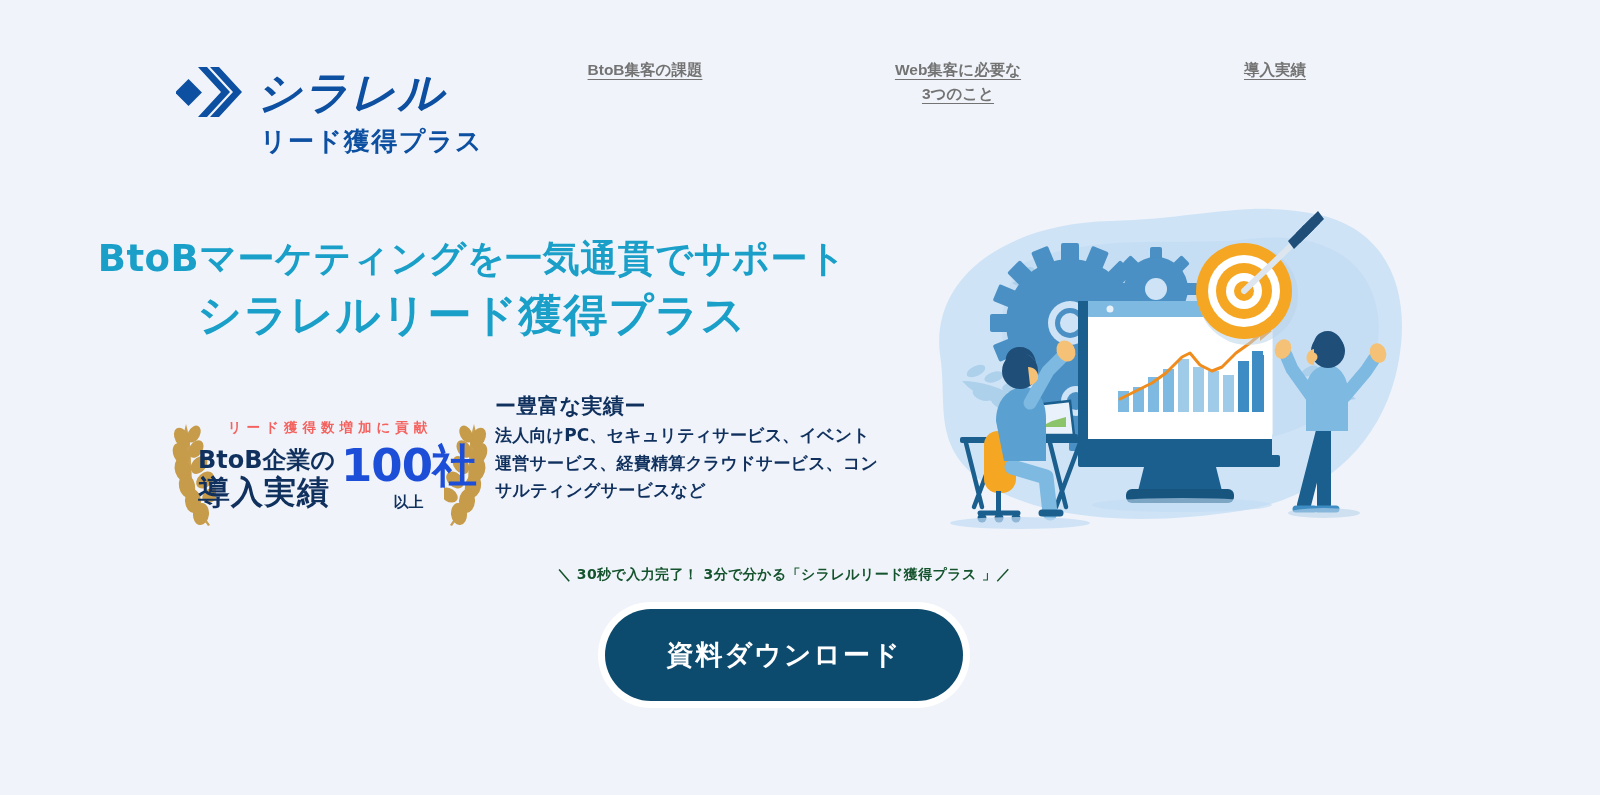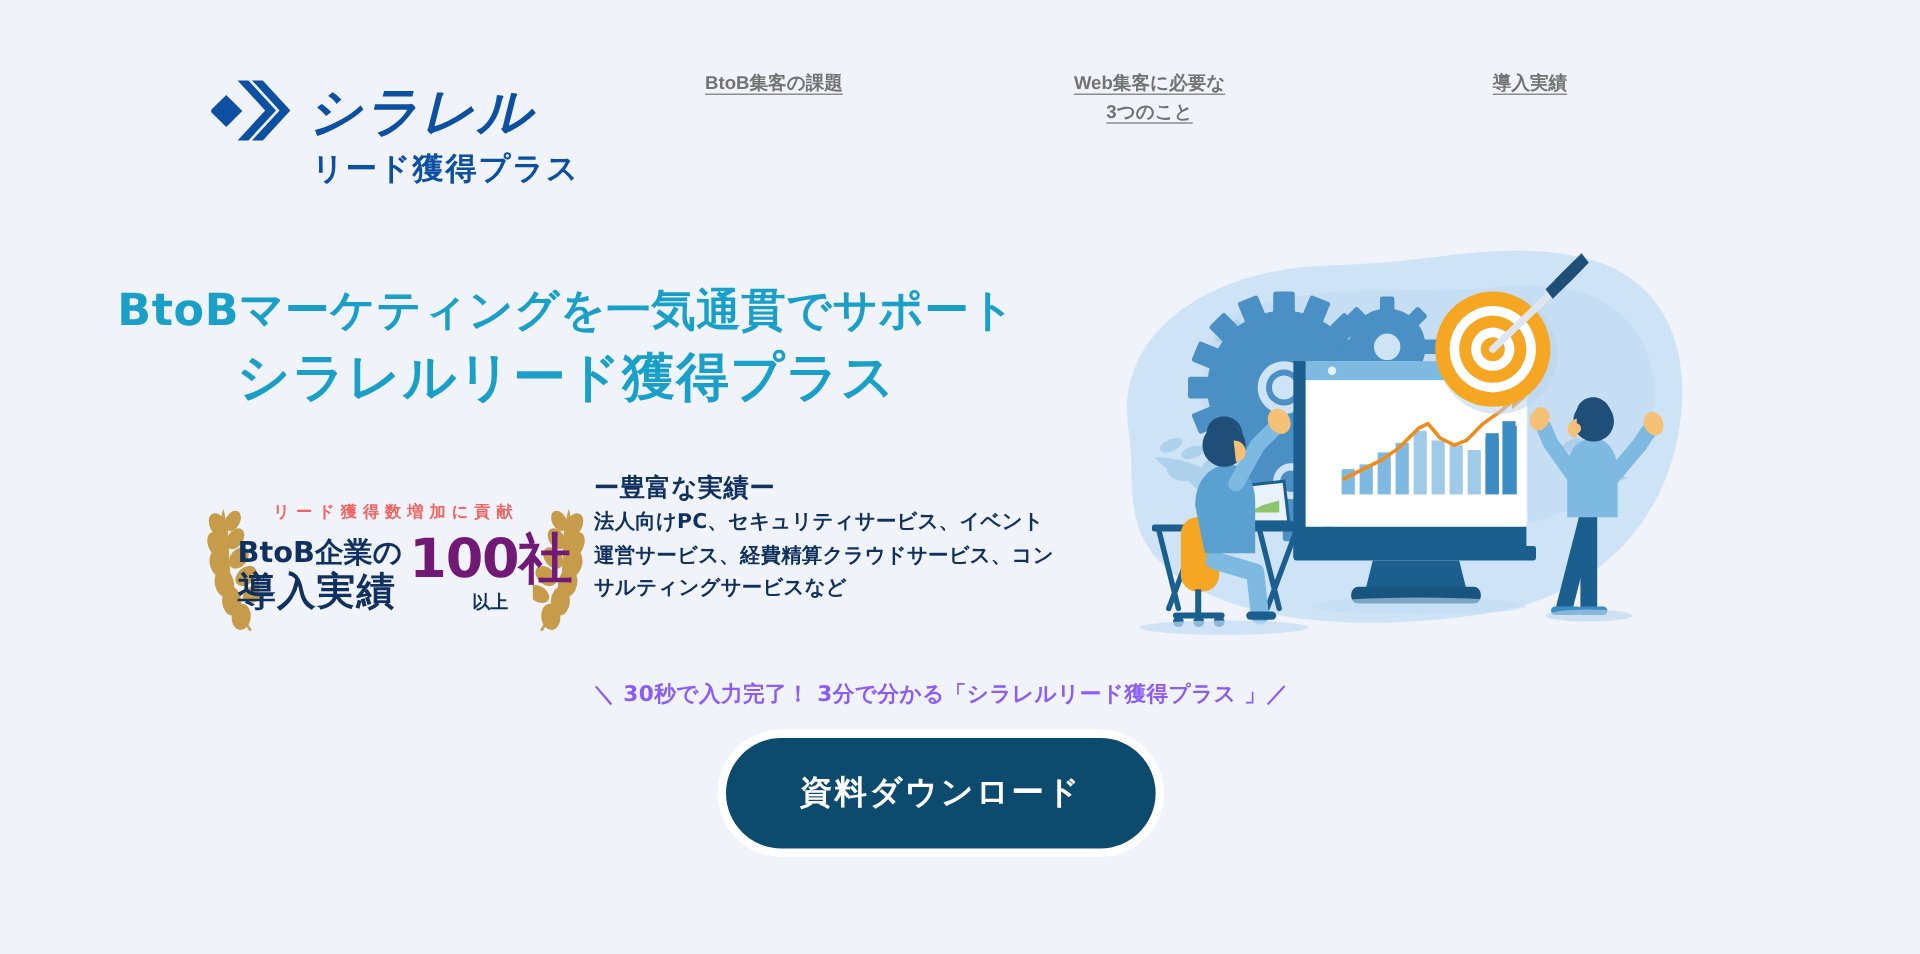--- a/index.html
+++ b/index.html
@@ -78,42 +78,42 @@
     position:absolute; left:-8px; top:12px; width:160px;
     color:#10305e; font-weight:bold; text-align:left;
     font-family:"DejaVu Sans","Liberation Sans",sans-serif;
   }
   .badge-lines .b1{ display:block; font-size:24px; line-height:1.15; letter-spacing:0px; }
   .badge-lines .b2{ display:block; font-size:32px; line-height:1.12; letter-spacing:1px; margin-top:1px; }
   .badge-num{
     position:absolute; right:-22px; top:8px; text-align:center;
   }
   .badge-num .num{
-    display:block; font-size:45px; font-weight:bold; color:#701a75;
+    display:block; font-size:45px; font-weight:bold; color:#1d4ed8;
     line-height:1; letter-spacing:-1px;
     font-family:"DejaVu Sans","Liberation Sans",sans-serif;
   }
   .badge-num .suffix{
     display:block; font-size:15px; font-weight:bold; color:#10305e;
     line-height:1; margin-top:7px;
     font-family:"DejaVu Sans","Liberation Sans",sans-serif;
   }
 
   .services{
     position:absolute; left:495px; top:0; width:385px; text-align:left;
     color:#10305e; font-weight:bold;
     font-family:"DejaVu Sans","Liberation Sans",sans-serif;
   }
   .services-title{ font-size:21px; line-height:1.35; letter-spacing:0.5px; }
   .services-body{ font-size:17px; line-height:1.62; letter-spacing:0.2px; margin-top:2px; }
 
   
   .cta{ position:absolute; left:0; top:566px; width:1568px; text-align:center; }
   .cta-lead{
-    font-size:18px; font-weight:bold; color:#8b5cf6; letter-spacing:0.4px;
+    font-size:14px; font-weight:bold; color:#14532d; letter-spacing:0.4px;
     font-family:"DejaVu Sans","Liberation Sans",sans-serif;
   }
   .cta-btn{
     display:inline-block; margin-top:25px;
     width:358px; height:92px; line-height:92px;
     background:#0c4a6e; color:#ffffff;
     font-size:27px; font-weight:bold; letter-spacing:2px;
     border:none; border-radius:46px; cursor:pointer;
     box-shadow:0 0 0 7px #ffffff;
     font-family:"DejaVu Sans","Liberation Sans",sans-serif;

